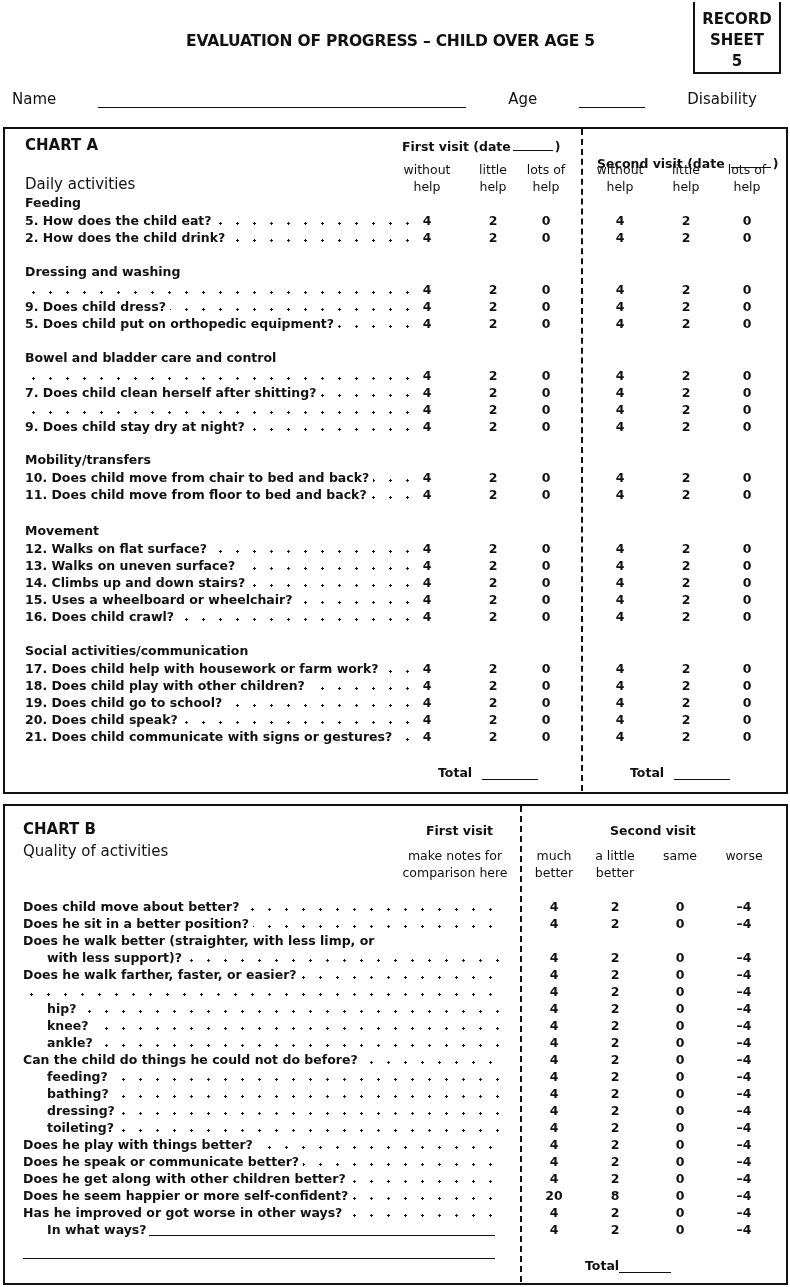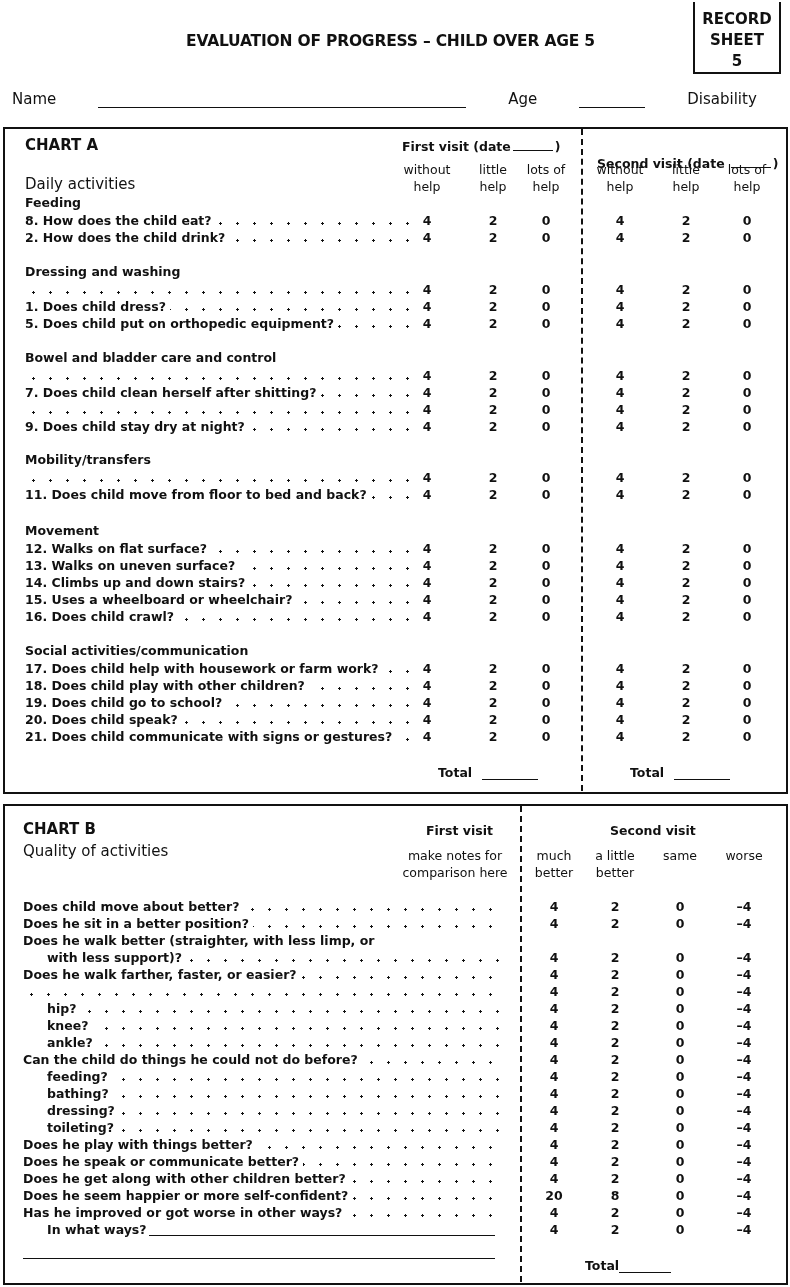--- a/index.html
+++ b/index.html
@@ -97,21 +97,21 @@
       </div>
       <div class="colhdr" style="left: 742px; top: 32px;">
         <div>lots of</div>
         <div>help</div>
       </div>
     </div>
   <div id="a-body">
       <div class="section" style="left: 20px; top: 66px;">Feeding</div>
       <div class="qrow" style="left: 20px; top: 83px; width: 750px;">
         <div class="dots" style="left: 0px; width: 390px;"></div>
-        <span class="qlabel">8. How does the child eat?</span>
+        <span class="qlabel">5. How does the child eat?</span>
         <span class="num" style="left: 402px;">4</span>
         <span class="num" style="left: 468px;">2</span>
         <span class="num" style="left: 521px;">0</span>
         <span class="num" style="left: 595px;">4</span>
         <span class="num" style="left: 661px;">2</span>
         <span class="num" style="left: 722px;">0</span>
       </div>
       <div class="qrow" style="left: 20px; top: 100px; width: 750px;">
         <div class="dots" style="left: 0px; width: 390px;"></div>
         <span class="qlabel">2. How does the child drink?</span>
@@ -127,21 +127,21 @@
         <div class="dots" style="left: 0px; width: 390px;"></div>
         <span class="num" style="left: 402px;">4</span>
         <span class="num" style="left: 468px;">2</span>
         <span class="num" style="left: 521px;">0</span>
         <span class="num" style="left: 595px;">4</span>
         <span class="num" style="left: 661px;">2</span>
         <span class="num" style="left: 722px;">0</span>
       </div>
       <div class="qrow" style="left: 20px; top: 169px; width: 750px;">
         <div class="dots" style="left: 0px; width: 390px;"></div>
-        <span class="qlabel">1. Does child dress?</span>
+        <span class="qlabel">9. Does child dress?</span>
         <span class="num" style="left: 402px;">4</span>
         <span class="num" style="left: 468px;">2</span>
         <span class="num" style="left: 521px;">0</span>
         <span class="num" style="left: 595px;">4</span>
         <span class="num" style="left: 661px;">2</span>
         <span class="num" style="left: 722px;">0</span>
       </div>
       <div class="qrow" style="left: 20px; top: 186px; width: 750px;">
         <div class="dots" style="left: 0px; width: 390px;"></div>
         <span class="qlabel">5. Does child put on orthopedic equipment?</span>
@@ -187,20 +187,21 @@
         <span class="num" style="left: 402px;">4</span>
         <span class="num" style="left: 468px;">2</span>
         <span class="num" style="left: 521px;">0</span>
         <span class="num" style="left: 595px;">4</span>
         <span class="num" style="left: 661px;">2</span>
         <span class="num" style="left: 722px;">0</span>
       </div>
       <div class="section" style="left: 20px; top: 323px;">Mobility/transfers</div>
       <div class="qrow" style="left: 20px; top: 340px; width: 750px;">
         <div class="dots" style="left: 0px; width: 390px;"></div>
+        <span class="qlabel">10. Does child move from chair to bed and back?</span>
         <span class="num" style="left: 402px;">4</span>
         <span class="num" style="left: 468px;">2</span>
         <span class="num" style="left: 521px;">0</span>
         <span class="num" style="left: 595px;">4</span>
         <span class="num" style="left: 661px;">2</span>
         <span class="num" style="left: 722px;">0</span>
       </div>
       <div class="qrow" style="left: 20px; top: 357px; width: 750px;">
         <div class="dots" style="left: 0px; width: 390px;"></div>
         <span class="qlabel">11. Does child move from floor to bed and back?</span>

